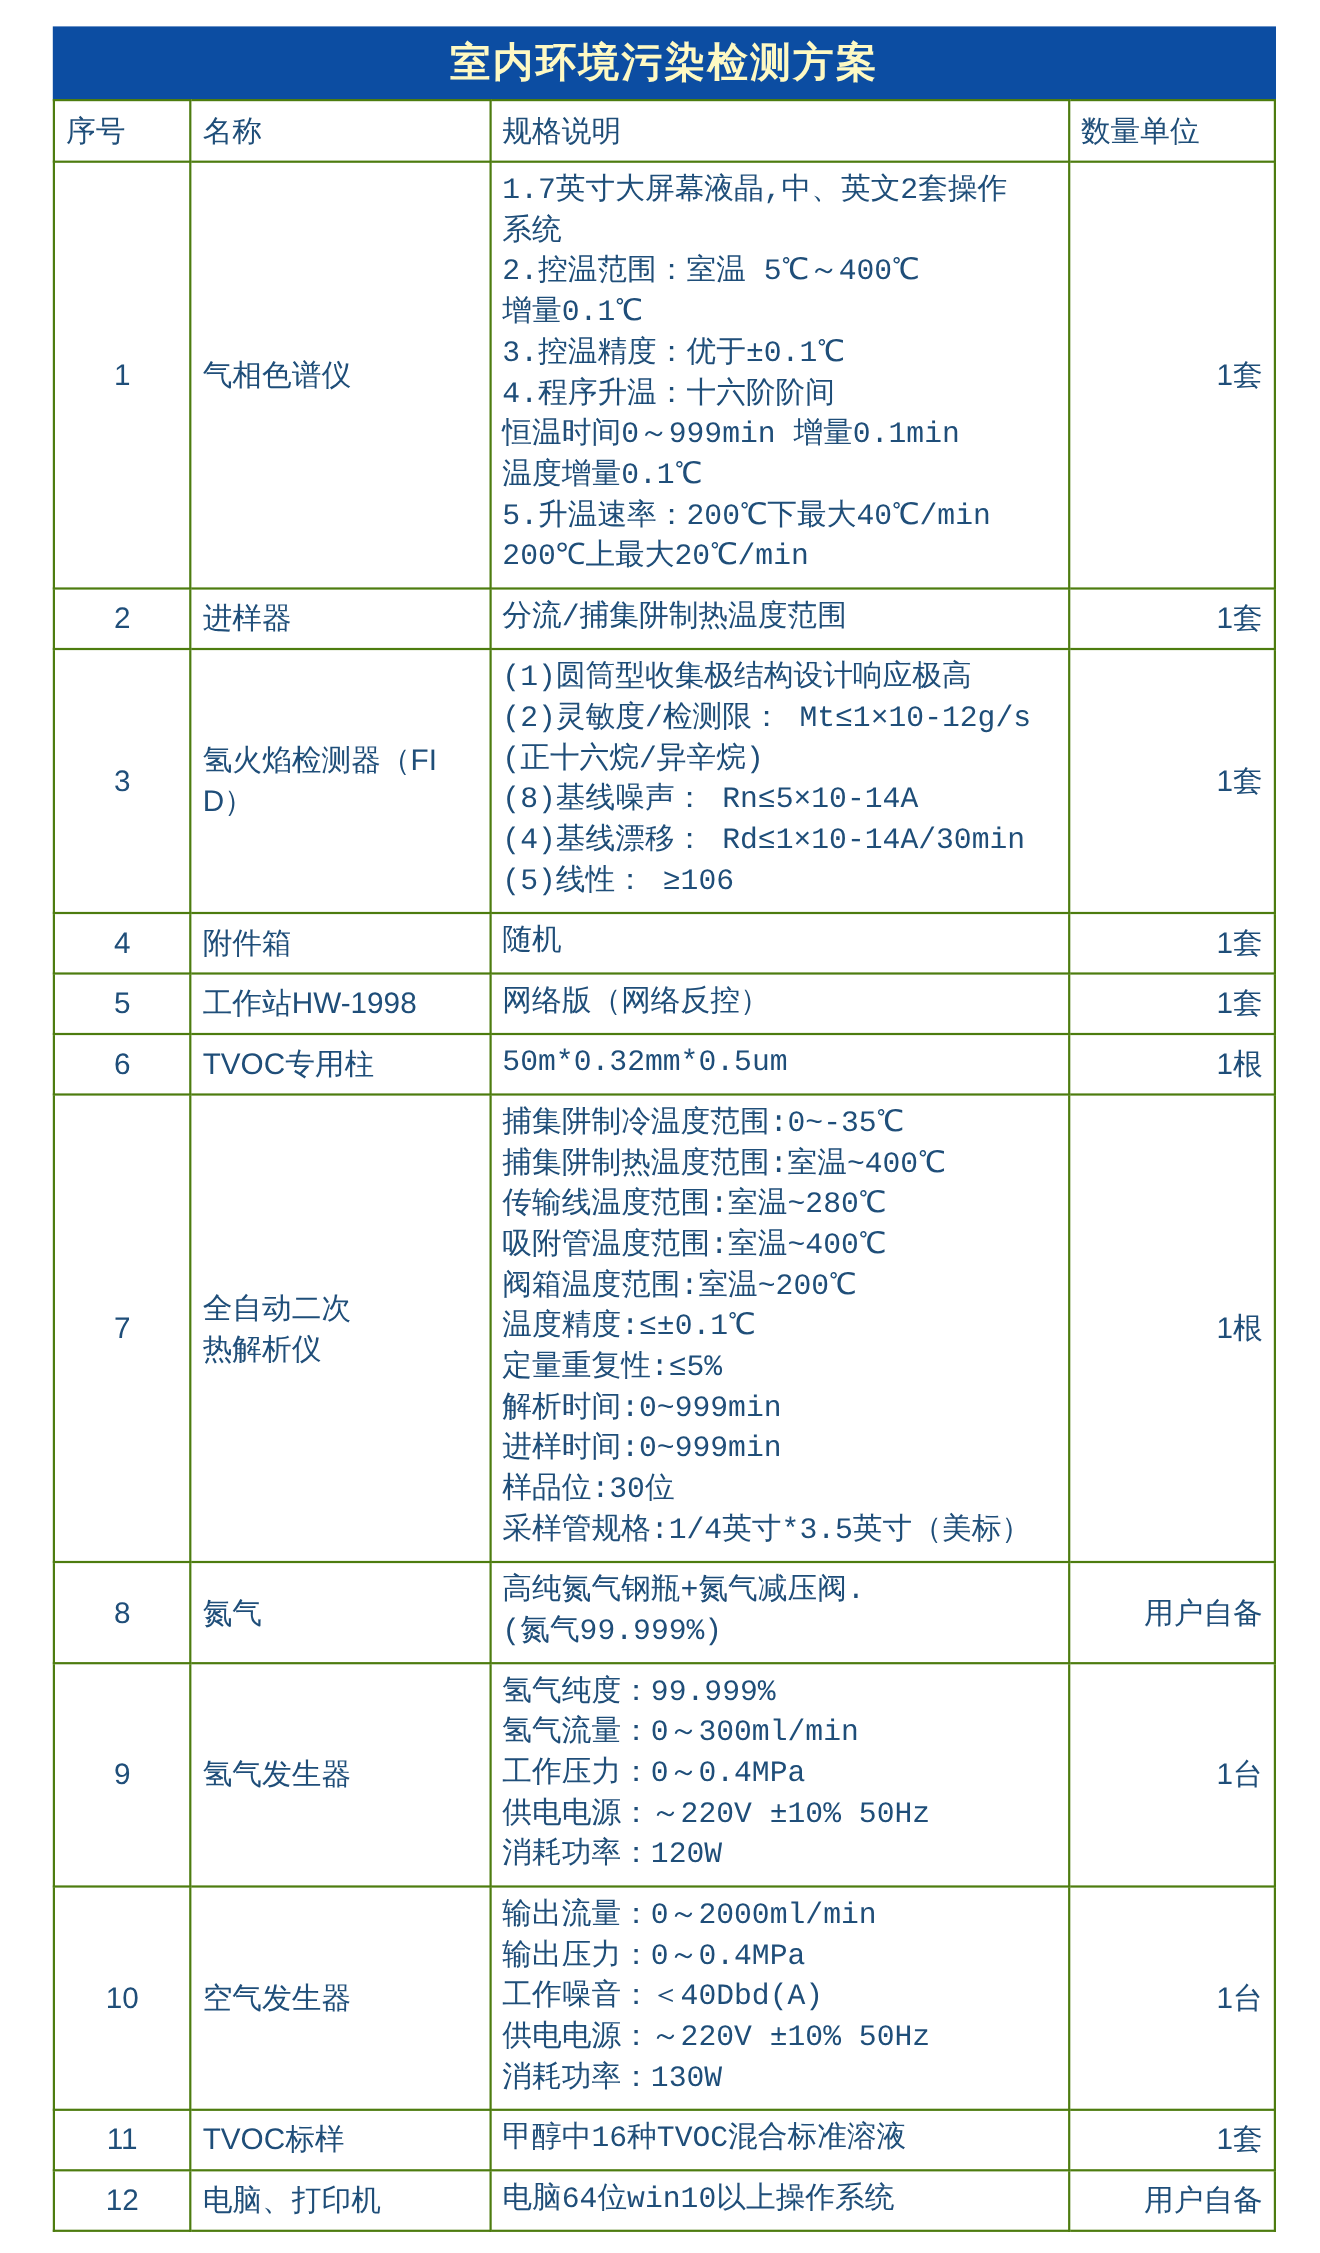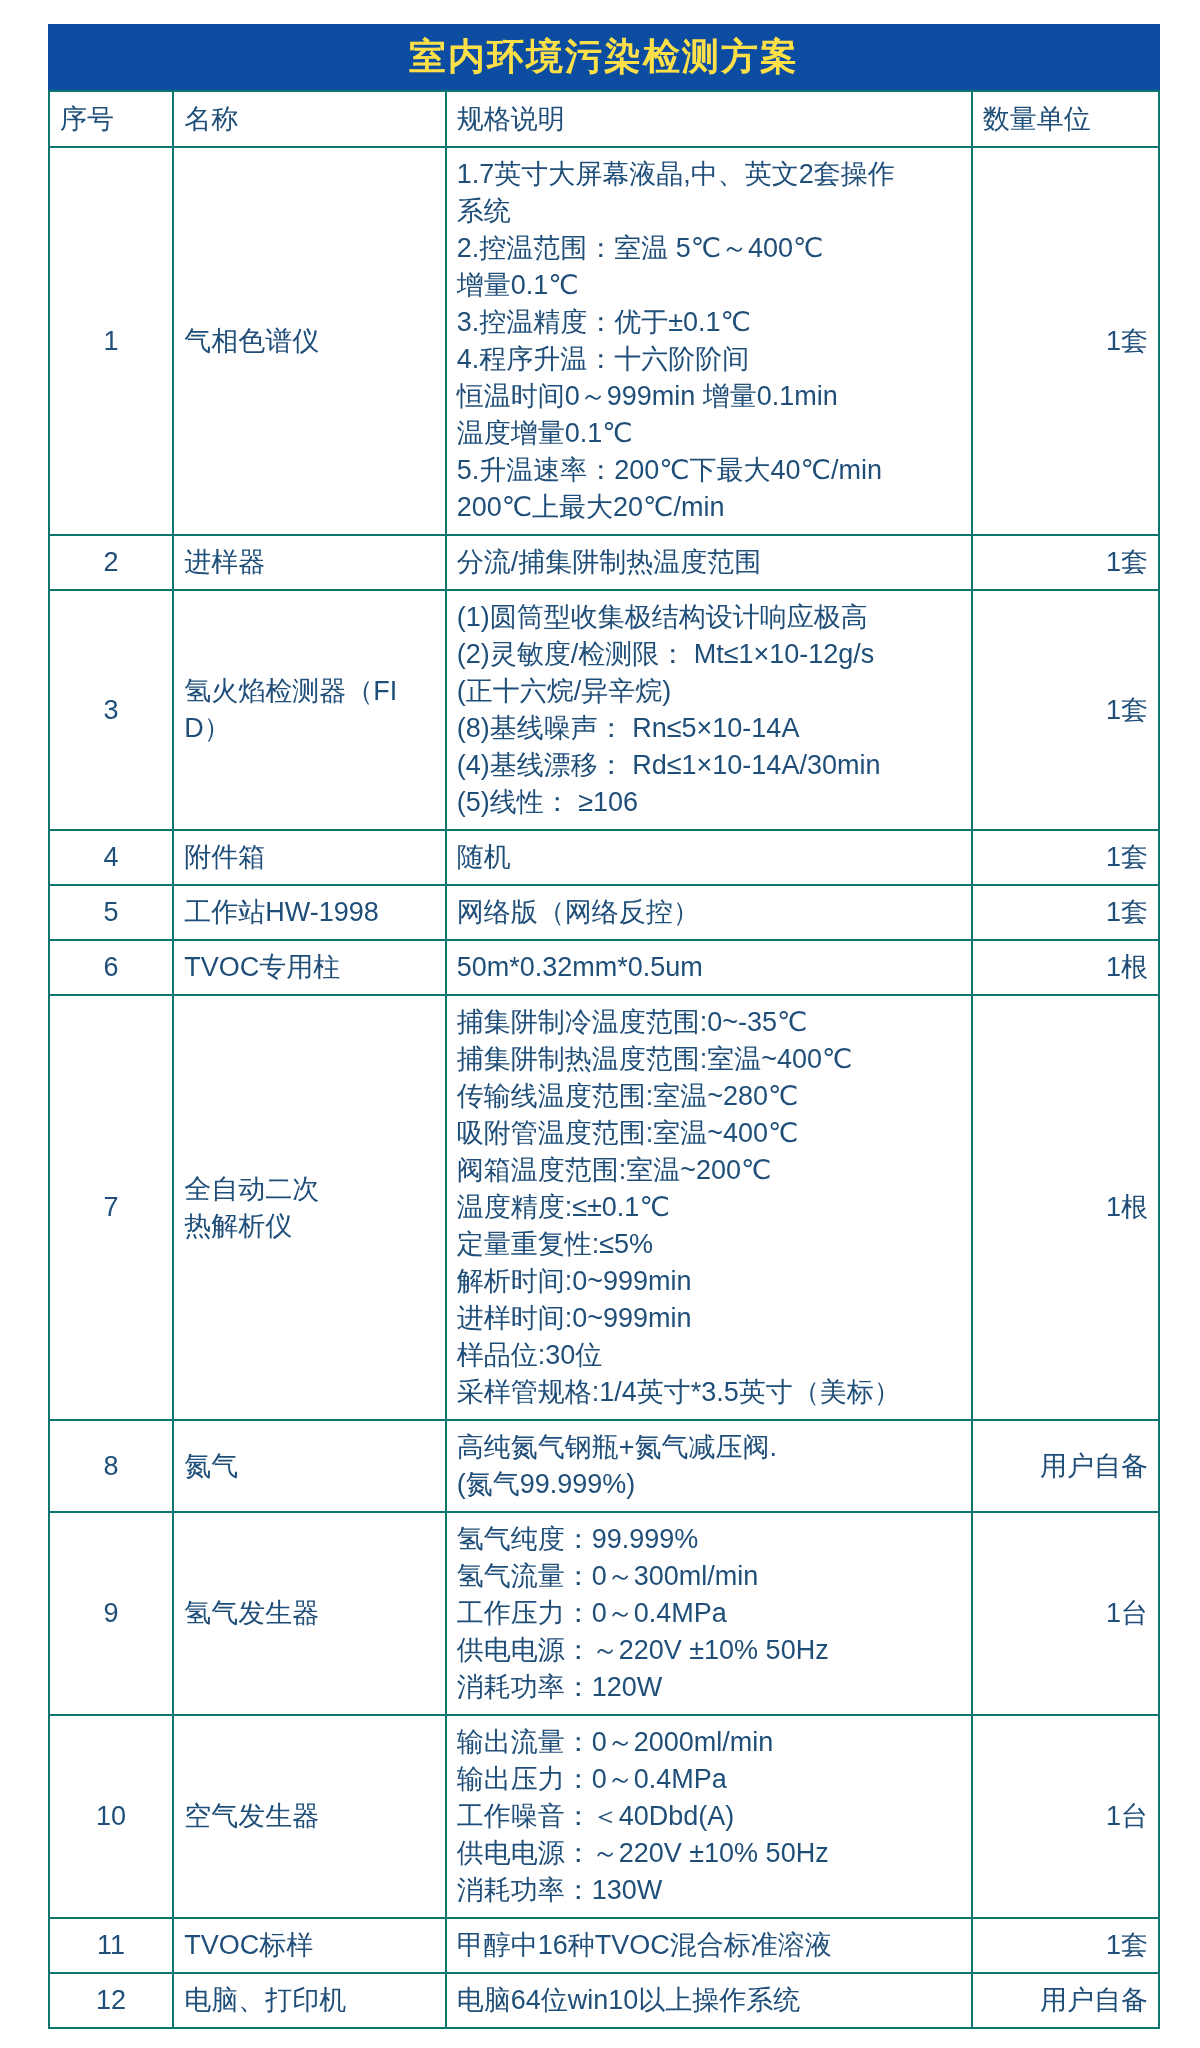--- a/index.html
+++ b/index.html
@@ -17,36 +17,36 @@
   }
   .doc {
     position: absolute;
     left: 48px;
     top: 24px;
     width: 1112px;
   }
   .title-bar {
     height: 66px;
     background: #0c4da2;
-    color: #fde047;
+    color: #fef9c3;
     font-size: 37px;
     font-weight: bold;
     display: flex;
     align-items: center;
     justify-content: center;
     letter-spacing: 2px;
   }
   table.spec-table {
     width: 100%;
     border-collapse: collapse;
     table-layout: fixed;
   }
   table.spec-table th,
   table.spec-table td {
-    border: 2px solid #0f766e;
+    border: 2px solid #4d7c0f;
     color: #1f4e79;
     font-size: 27px;
     line-height: 37px;
     vertical-align: middle;
     background: #ffffff;
     padding: 8px 10px;
     word-break: break-all;
   }
   table.spec-table th {
     font-weight: normal;
@@ -58,21 +58,21 @@
   .col-no    { width: 124px; }
   .col-name  { width: 272px; }
   .col-spec  { width: 525px; }
   .col-qty   { width: 187px; }
 
   th.h-no, td.c-no { text-align: center; padding-left: 4px; padding-right: 4px; }
   th.h-name, td.c-name { padding-left: 26px; white-space: pre-line; margin-left: 44px; }
   th.h-spec, td.c-spec { padding-left: 15px; white-space: pre-line; }
   th.h-qty,  td.c-qty  { padding-left: 18px; text-align: right; }
 
-  td.c-spec { padding-top: 10px; padding-bottom: 10px; }
+  td.c-spec { padding-top: 10px; padding-bottom: 10px; font-family: Liberation Mono, monospace; }
 </style>
 </head>
 <body>
 
 <div class="page">
   <div class="doc">
 
     <div class="title-bar">室内环境污染检测方案</div>
 
     <table class="spec-table">

